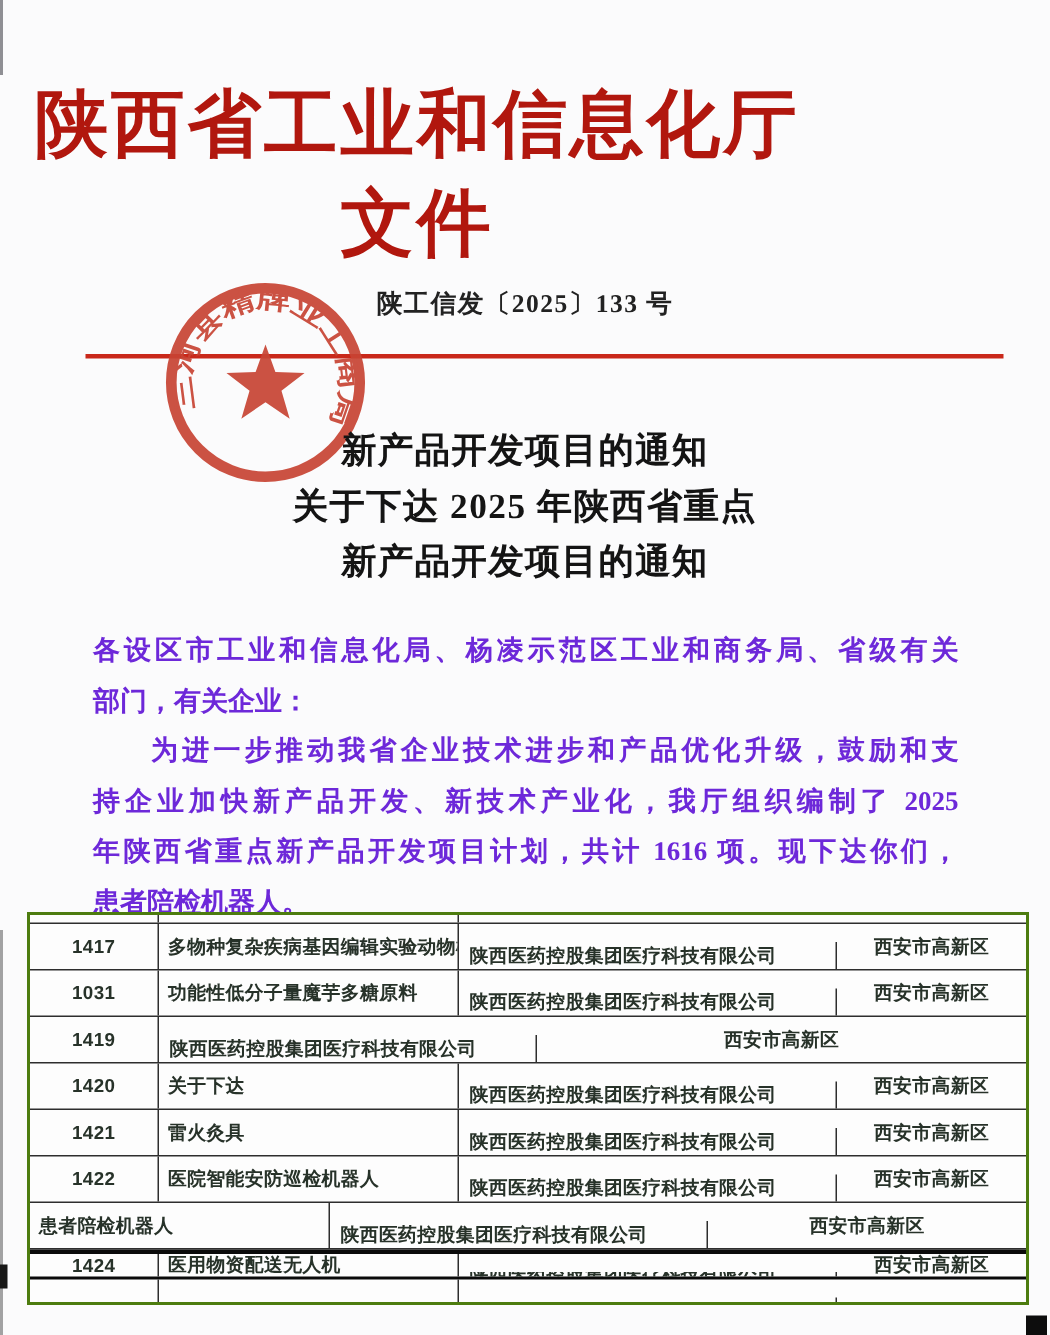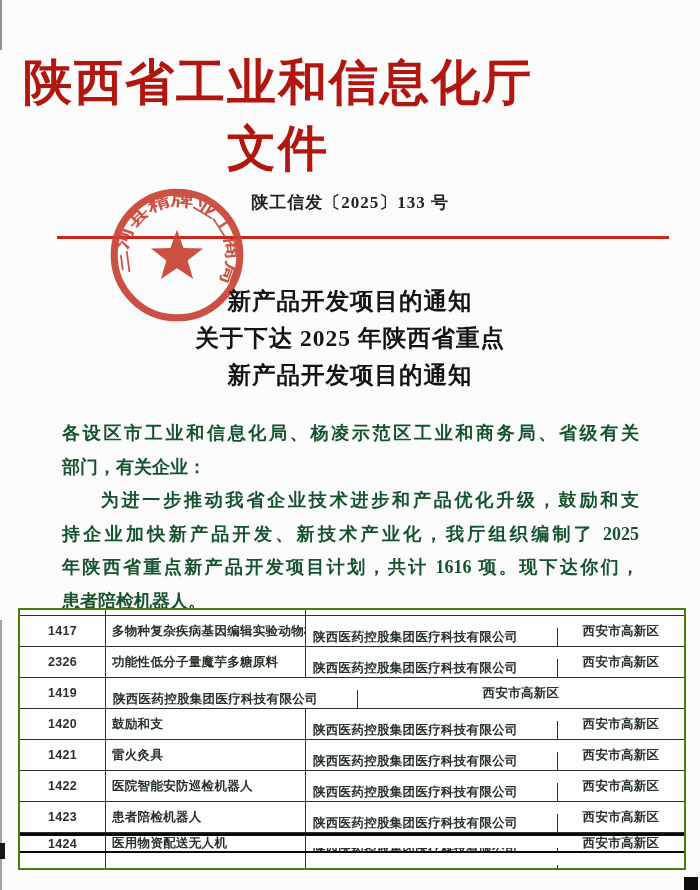--- a/index.html
+++ b/index.html
@@ -29,21 +29,21 @@
   }
   
   .doc-title{
     position:absolute;top:283px;left:0;width:700px;text-align:center;
     font-size:23.5px;font-weight:900;color:#141414;line-height:37px;
     letter-spacing:1px;filter:blur(.2px);
   }
   
   .body-text{
     position:absolute;top:417px;left:62px;width:577px;
-    font-size:18px;font-weight:600;color:#14532d;line-height:33.5px;
+    font-size:18px;font-weight:600;color:#6d28d9;line-height:33.5px;
     filter:blur(.2px);
   }
   .jline{text-align:justify;text-align-last:justify;}
   .indent{padding-left:2.15em;}
   
   .doc-table{
     position:absolute;left:18px;top:608px;width:668px;height:262px;
     box-sizing:border-box;border:2px solid #4d7c0f;
     display:flex;flex-direction:column;overflow:hidden;
     font-family:"Liberation Sans","DejaVu Sans",sans-serif;
@@ -114,50 +114,49 @@
       <div class="c dist"></div>
     </div>
 
     <div class="t-row">
       <div class="c id">1417</div>
       <div class="c name">多物种复杂疾病基因编辑实验动物模型</div>
       <div class="c comp">陕西医药控股集团医疗科技有限公司</div>
       <div class="c dist">西安市高新区</div>
     </div>
     <div class="t-row">
-      <div class="c id">2326</div>
+      <div class="c id">1031</div>
       <div class="c name">功能性低分子量魔芋多糖原料</div>
       <div class="c comp">陕西医药控股集团医疗科技有限公司</div>
       <div class="c dist">西安市高新区</div>
     </div>
     <div class="t-row">
       <div class="c id">1419</div>
       <div class="c comp">陕西医药控股集团医疗科技有限公司</div>
       <div class="c dist">西安市高新区</div>
     </div>
     <div class="t-row">
       <div class="c id">1420</div>
-      <div class="c name">鼓励和支</div>
+      <div class="c name">关于下达</div>
       <div class="c comp">陕西医药控股集团医疗科技有限公司</div>
       <div class="c dist">西安市高新区</div>
     </div>
     <div class="t-row">
       <div class="c id">1421</div>
       <div class="c name">雷火灸具</div>
       <div class="c comp">陕西医药控股集团医疗科技有限公司</div>
       <div class="c dist">西安市高新区</div>
     </div>
     <div class="t-row">
       <div class="c id">1422</div>
       <div class="c name">医院智能安防巡检机器人</div>
       <div class="c comp">陕西医药控股集团医疗科技有限公司</div>
       <div class="c dist">西安市高新区</div>
     </div>
     <div class="t-row">
-      <div class="c id">1423</div>
       <div class="c name">患者陪检机器人</div>
       <div class="c comp">陕西医药控股集团医疗科技有限公司</div>
       <div class="c dist">西安市高新区</div>
     </div>
     <div class="t-row heavy">
       <div class="c id">1424</div>
       <div class="c name">医用物资配送无人机</div>
       <div class="c comp">陕西医药控股集团医疗科技有限公司</div>
       <div class="c dist">西安市高新区</div>
     </div>

